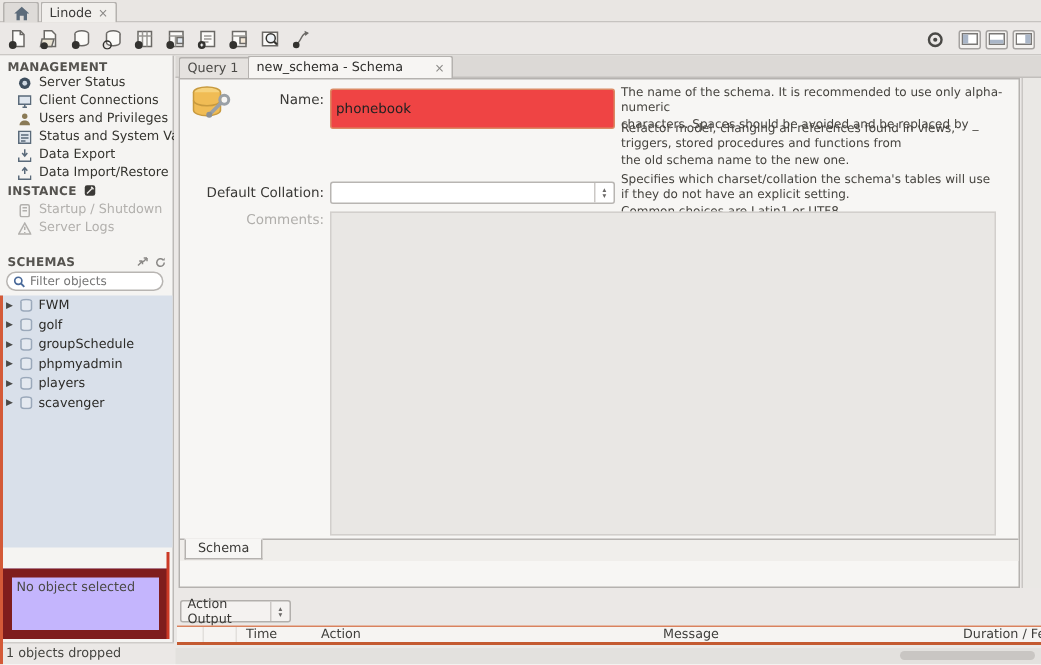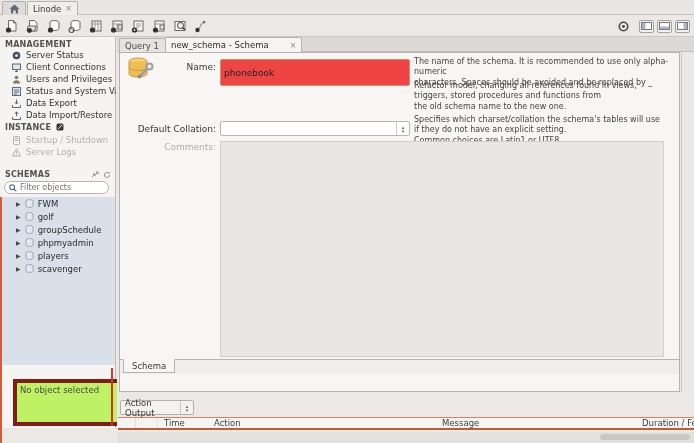--- a/index.html
+++ b/index.html
@@ -21,27 +21,27 @@
 
   
   .sidebar { position:absolute; top:37px; left:0; width:116px; height:391px; background:#f5f4f2; border-right:1px solid #bdbab7; }
   .sec-title { position:absolute; left:5px; font-weight:bold; font-size:8px; color:#55534f; letter-spacing:.2px; }
   .sb-item { position:absolute; left:0; width:116px; height:12px; display:flex; align-items:center; gap:5px; padding-left:12px; white-space:nowrap; overflow:hidden; }
   .sb-item span.lbl { font-size:8.5px; color:#35342f; }
   .sb-item.disabled span.lbl { color:#b2b0ad; }
   .filterbox { position:absolute; left:4px; top:144px; width:105px; height:13px; background:#fff; border:1px solid #b8b5b2; border-radius:7px; display:flex; align-items:center; gap:3px; padding-left:4px; }
   .filterbox input { border:none; outline:none; width:80px; font-size:8px; font-family:inherit; color:#555; background:transparent; }
   .schema-list { position:absolute; left:0; top:160px; width:115px; height:168px; background:#d9e0ea; }
-  .schema-row { height:13px; display:flex; align-items:center; gap:4px; padding-left:16px; }
+  .schema-row { height:13px; display:flex; align-items:center; gap:4px; padding-left:4px; }
   .schema-row .exp { font-size:6px; color:#4a4a48; }
   .schema-row .lbl { font-size:8.5px; color:#2c2b28; }
   .panel-tabs { position:absolute; top:328px; left:0; width:116px; height:14px; border-bottom:1px solid #b5b2af; }
   .ptab { position:absolute; top:1px; height:13px; padding:0 5px; font-size:8px; display:flex; align-items:center; border:1px solid #b5b2af; border-bottom:none; border-radius:2px 2px 0 0; background:#dedbd8; color:#55534f; }
   .ptab.active { background:#fdfdfc; color:#2e2d2b; }
-  .objinfo { position:absolute; top:342px; left:13px; width:110px; height:47px; background:#bef264; border:4px solid #7f1d1d; padding:2px 3px; font-size:8.5px; color:#4a4946; }
+  .objinfo { position:absolute; top:342px; left:2px; width:110px; height:47px; background:#c4b5fd; border:6px solid #7f1d1d; padding:2px 3px; font-size:8.5px; color:#4a4946; }
   .statusbar { position:absolute; left:0; top:428px; width:116px; height:15px; background:#ebe8e6; border-top:1px solid #cfccc9; display:flex; align-items:center; padding-left:4px; font-size:8.5px; color:#44433f; }
 
   
   .drop-line-left { position:absolute; left:0; top:197px; width:2px; height:246px; background:#d45a38; }
   .drop-line-panel { position:absolute; left:111px; top:368px; width:2px; height:58px; background:#cc3a26; }
 
   
   .main { position:absolute; top:37px; left:117px; right:0; bottom:0; background:#ebe8e6; }
   .edit-tabs { position:absolute; top:0; left:0; right:0; height:15px; background:#dcd9d6; border-bottom:1px solid #c2bfbc; }
   .etab { position:absolute; top:1px; height:14px; padding:0 5px; display:flex; align-items:center; gap:21px; font-size:8.5px; border:1px solid #b5b2af; border-bottom:none; border-radius:2px 2px 0 0; background:#e5e2df; color:#4a4946; }
@@ -365,20 +365,21 @@
               <path d="M1 2v5c0 .8 1.6 1.4 3.5 1.4S8 7.8 8 7V2" fill="#e4e9f0" stroke="#9aa8ba"></path>
             </svg>
           </span>
         <span class="lbl">scavenger</span>
       </div>
     </div>
 
     <div class="objinfo">No object selected</div>
   </div>
 
+  <div class="statusbar">1 objects dropped</div>
   <div class="drop-line-left"></div>
   <div class="drop-line-panel"></div>
 
   <div class="main">
     <div class="edit-tabs">
       <div class="etab" style="left:2px;">
         <span>Query 1</span>
         <span class="close-x">×</span>
       </div>
       <div class="etab active" style="left:48px;">

